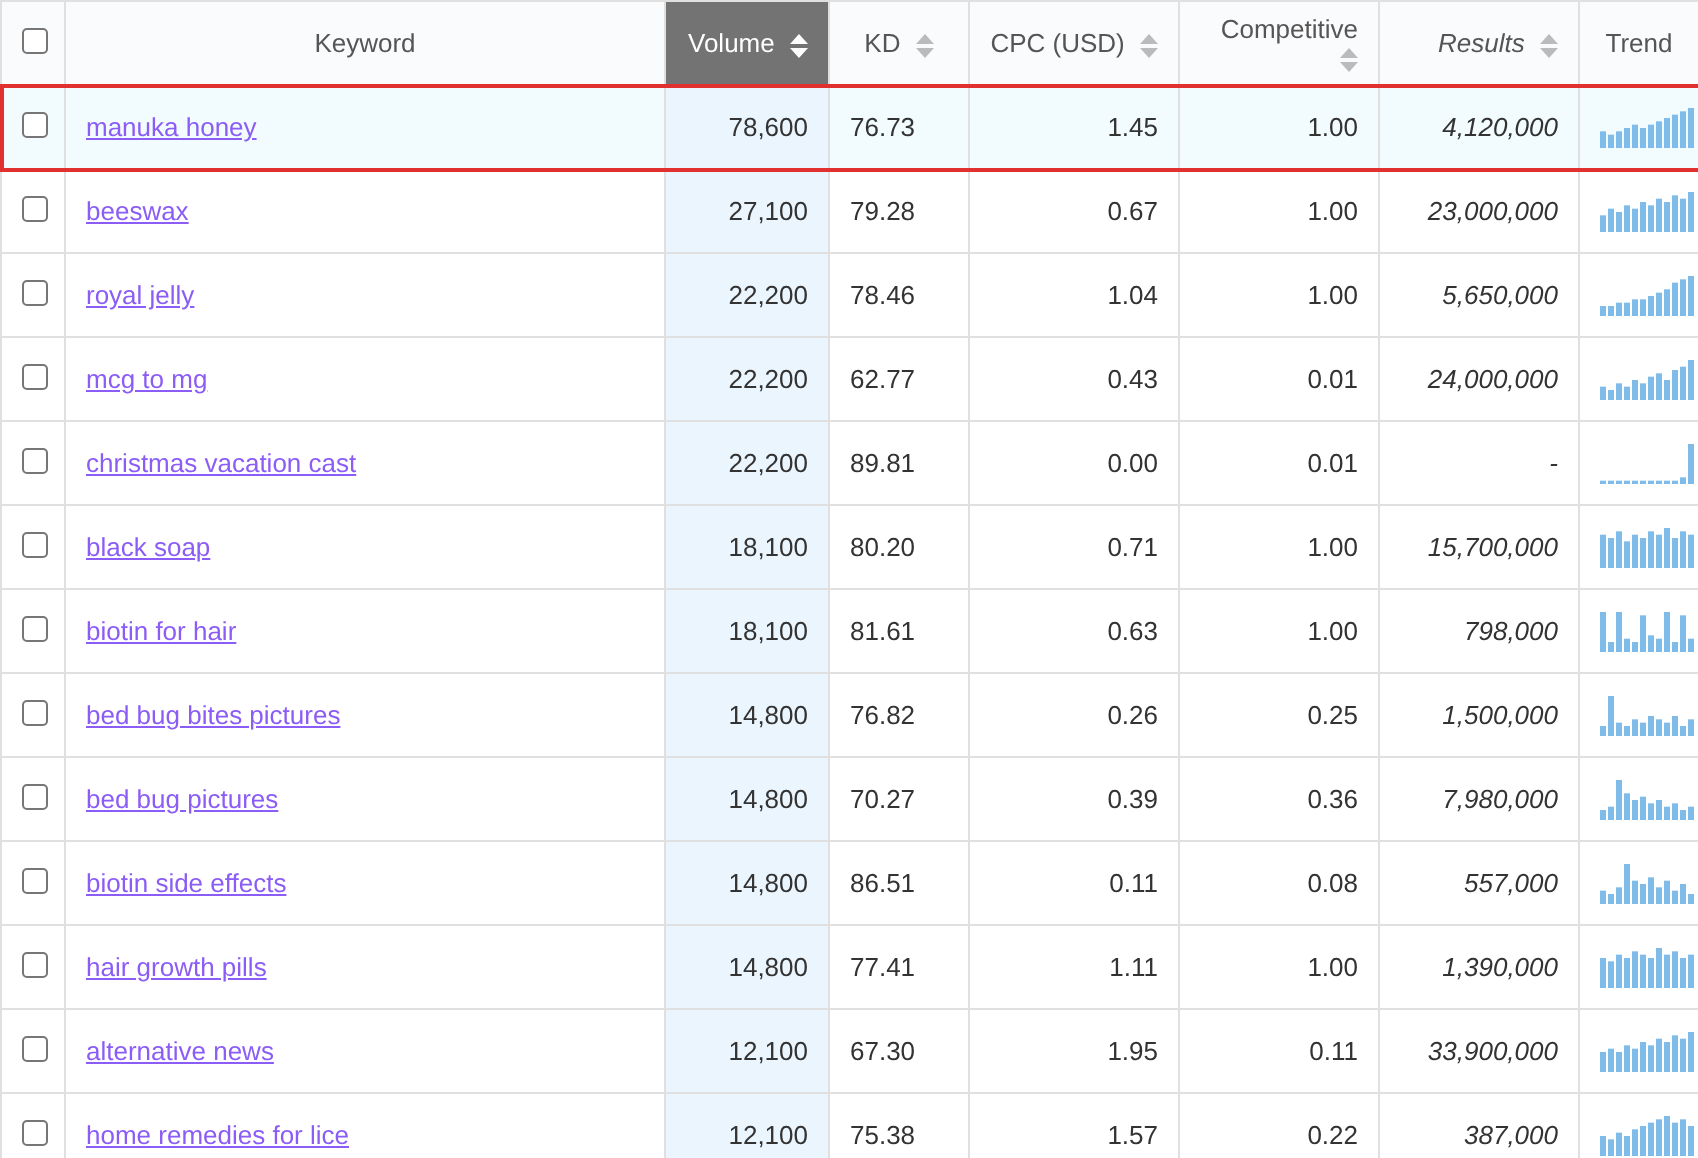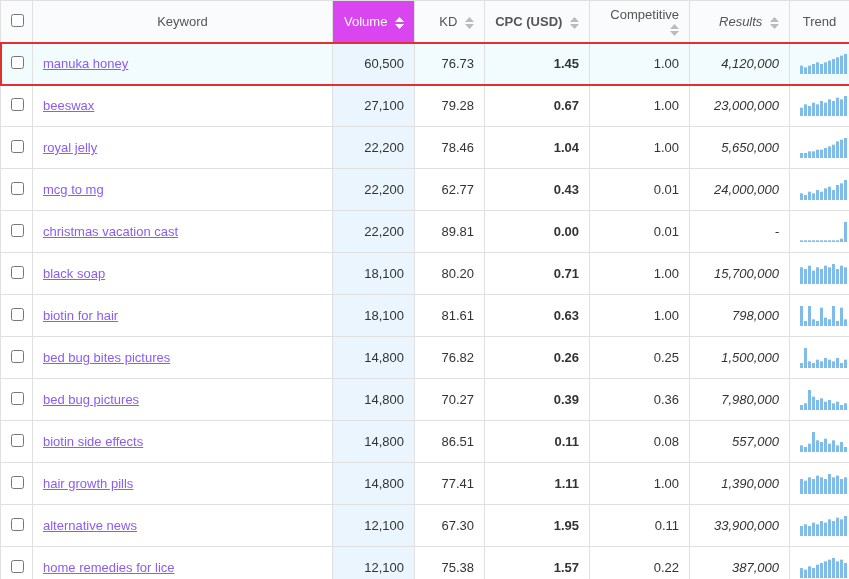--- a/index.html
+++ b/index.html
@@ -1,31 +1,31 @@
 <!DOCTYPE html>
 <html><head>
 <meta charset="utf-8">
 <style>
   * { box-sizing: border-box; margin: 0; padding: 0; }
   body { font-family: Arial, Helvetica, sans-serif; font-size: 13px; color: #333; background: #fff; width: 849px; }
   table { width: 100%; border-collapse: collapse; table-layout: fixed; }
   th, td { border: 1px solid #e0e0e0; padding: 0 10px; height: 42px; vertical-align: middle; }
   thead th { background: #fafbfc; color: #555; font-weight: 400; font-size: 13px; text-align: center; }
   thead th.col-keyword { text-align: center; }
-  thead th.sorted { background: #d946ef; color: #fff; }
+  thead th.sorted { background: #737373; color: #fff; }
   thead th.sorted .sort-icon path { fill: #fff; }
   .sort-icon { display: inline-block; vertical-align: middle; margin-left: 4px; }
   .sort-icon svg { display: block; }
   tbody td { font-size: 13px; }
   tbody tr.highlighted { outline: 2px solid #e03030; outline-offset: -1px; background: #f2fbfe; }
   .col-check { width: 32px; text-align: center; }
   .col-keyword { width: 300px; }
   .col-volume { width: 82px; text-align: right; }
-  .col-kd { width: 70px; text-align: right; }
-  .col-cpc { width: 105px; text-align: right; font-weight: bold; }
+  .col-kd { width: 70px; }
+  .col-cpc { width: 105px; text-align: right; }
   .col-comp { width: 100px; text-align: right; }
   .col-results { width: 100px; text-align: right; font-style: italic; }
   .col-trend { width: 60px; text-align: center; }
   tbody .col-volume { background: #eaf5fd; }
   .kw-link { color: #8b5cf6; text-decoration: underline; cursor: pointer; }
   input[type=checkbox] { width: 13px; height: 13px; cursor: pointer; }
   .spark { display: inline-block; vertical-align: middle; }
   .spark svg { display: block; }
 </style>
 </head>
@@ -97,21 +97,21 @@
       </th>
       <th class="col-trend">
         <span>Trend</span>
       </th>
     </tr>
   </thead>
   <tbody id="tbody">
       <tr class="highlighted">
         <td class="col-check"><input type="checkbox" style=""></td>
         <td class="col-keyword"><a class="kw-link">manuka honey</a></td>
-        <td class="col-volume">60,500</td>
+        <td class="col-volume">78,600</td>
         <td class="col-kd">76.73</td>
         <td class="col-cpc">1.45</td>
         <td class="col-comp">1.00</td>
         <td class="col-results">4,120,000</td>
         <td class="col-trend"><span class="spark"><svg width="48" height="20">
               <rect x="0" y="11.666666666666666" width="3" height="8.333333333333334" fill="#7fbce9"></rect>
               <rect x="4" y="13.333333333333334" width="3" height="6.666666666666666" fill="#7fbce9"></rect>
               <rect x="8" y="11.666666666666666" width="3" height="8.333333333333334" fill="#7fbce9"></rect>
               <rect x="12" y="10" width="3" height="10" fill="#7fbce9"></rect>
               <rect x="16" y="8.333333333333332" width="3" height="11.666666666666668" fill="#7fbce9"></rect>

